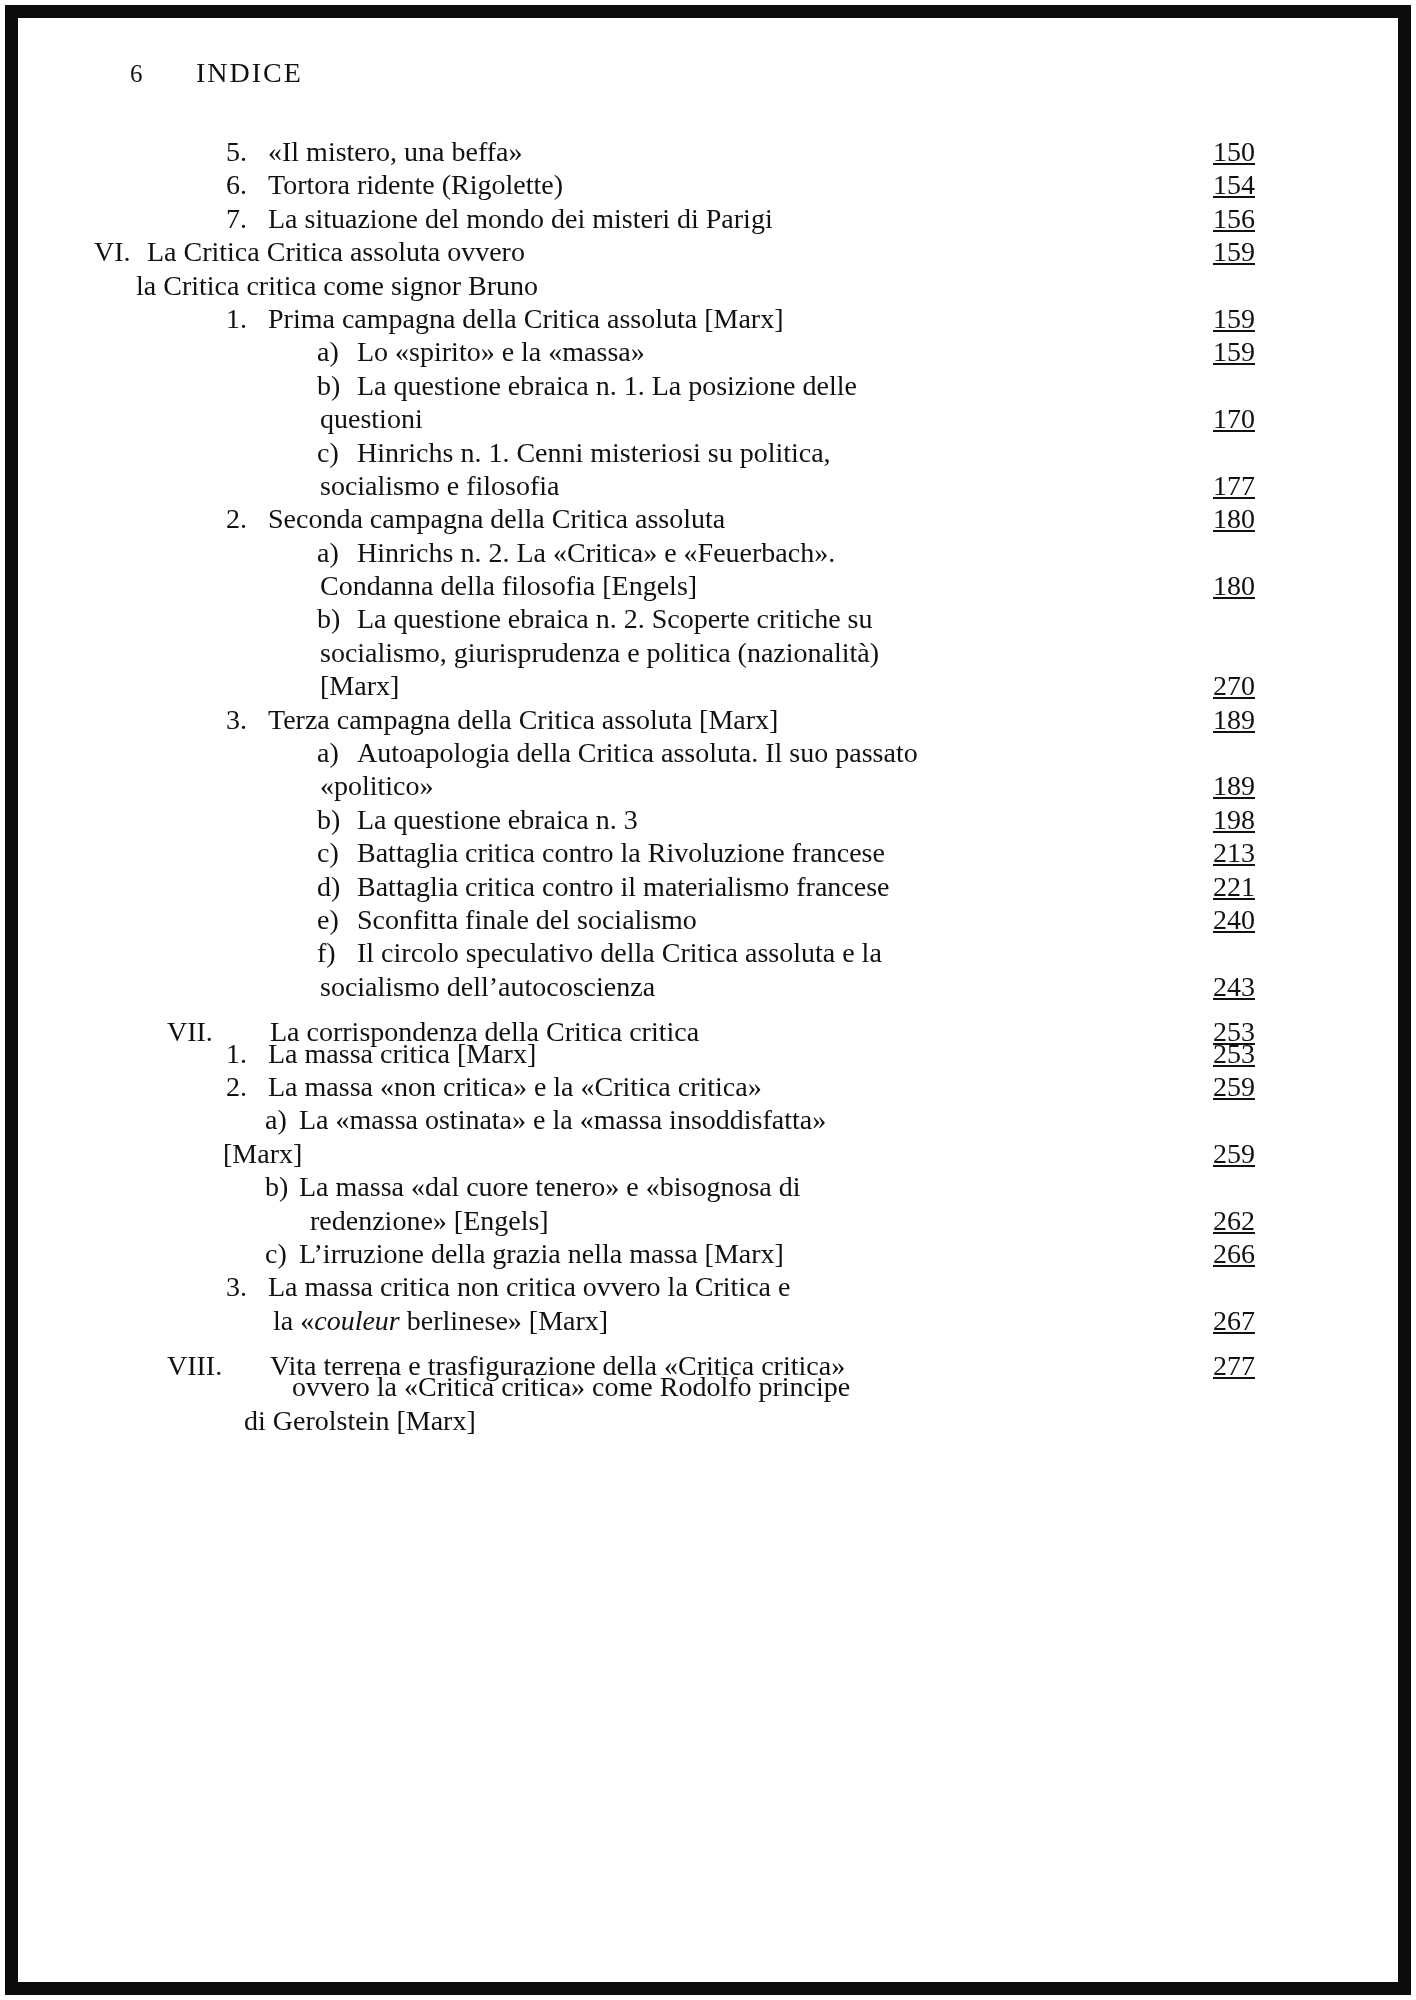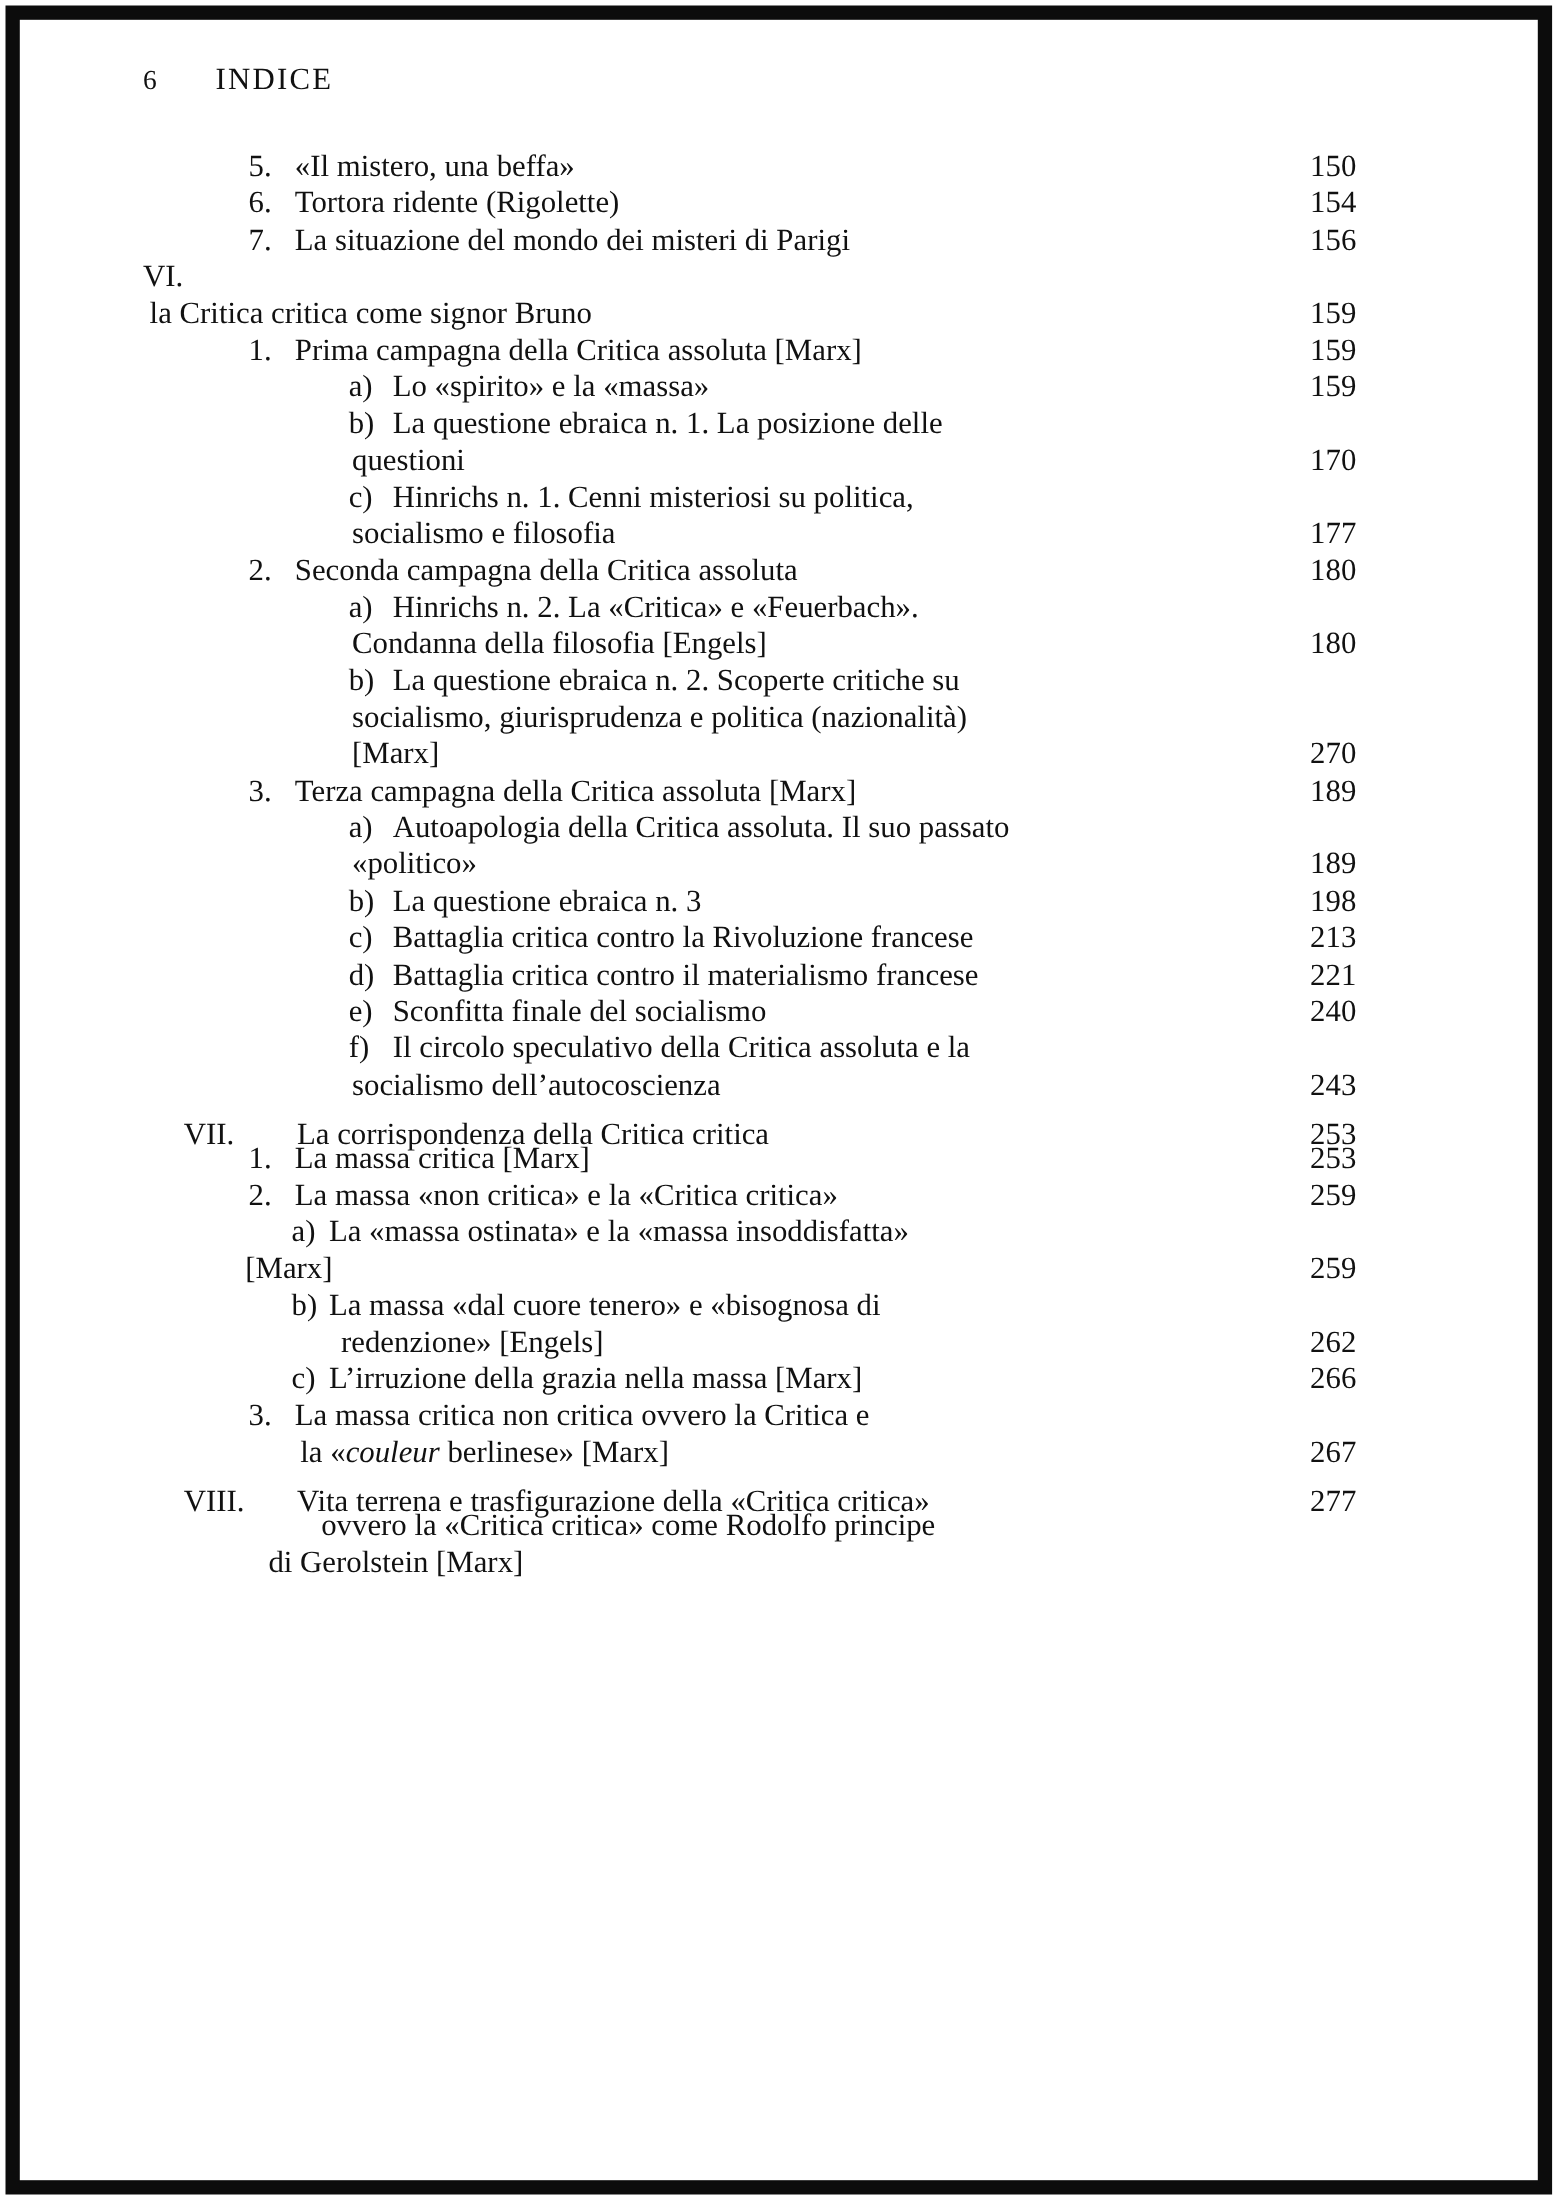--- a/index.html
+++ b/index.html
@@ -66,27 +66,28 @@
     display: inline-block;
   }
   .row .txt {
     flex: 0 1 auto;
     overflow: hidden;
   }
   .row .pg {
     margin-left: auto;
     padding-left: 12px;
     flex: 0 0 auto;
-    text-align: left;
+    text-align: right;
     min-width: 64px;
+    text-decoration: underline;
   }
   .txt i { font-style: italic; }
 
   
-  .lvl-r6   { padding-left: 112px; flex-direction: column; } .lvl-r6 .lab   { width: 53px; }
+  .lvl-r6   { padding-left: 76px; } .lvl-r6 .lab   { width: 53px; }
   .lvl-r7   { padding-left: 149px; } .lvl-r7 .lab   { width: 103px; margin-top: 12px; }
   .lvl-n    { padding-left: 208px; } .lvl-n .lab    { width: 42px; }
   .lvl-a1   { padding-left: 299px; } .lvl-a1 .lab   { width: 40px; }
   .lvl-a2   { padding-left: 247px; } .lvl-a2 .lab   { width: 34px; }
   .lvl-c2   { padding-left: 118px; }
   .lvl-c2b  { padding-left: 205px; }
   .lvl-c3a  { padding-left: 302px; }
   .lvl-c3b  { padding-left: 292px; gap: 24px; }
   .lvl-ccoul{ padding-left: 255px; }
   .lvl-cv8a { padding-left: 274px; }

